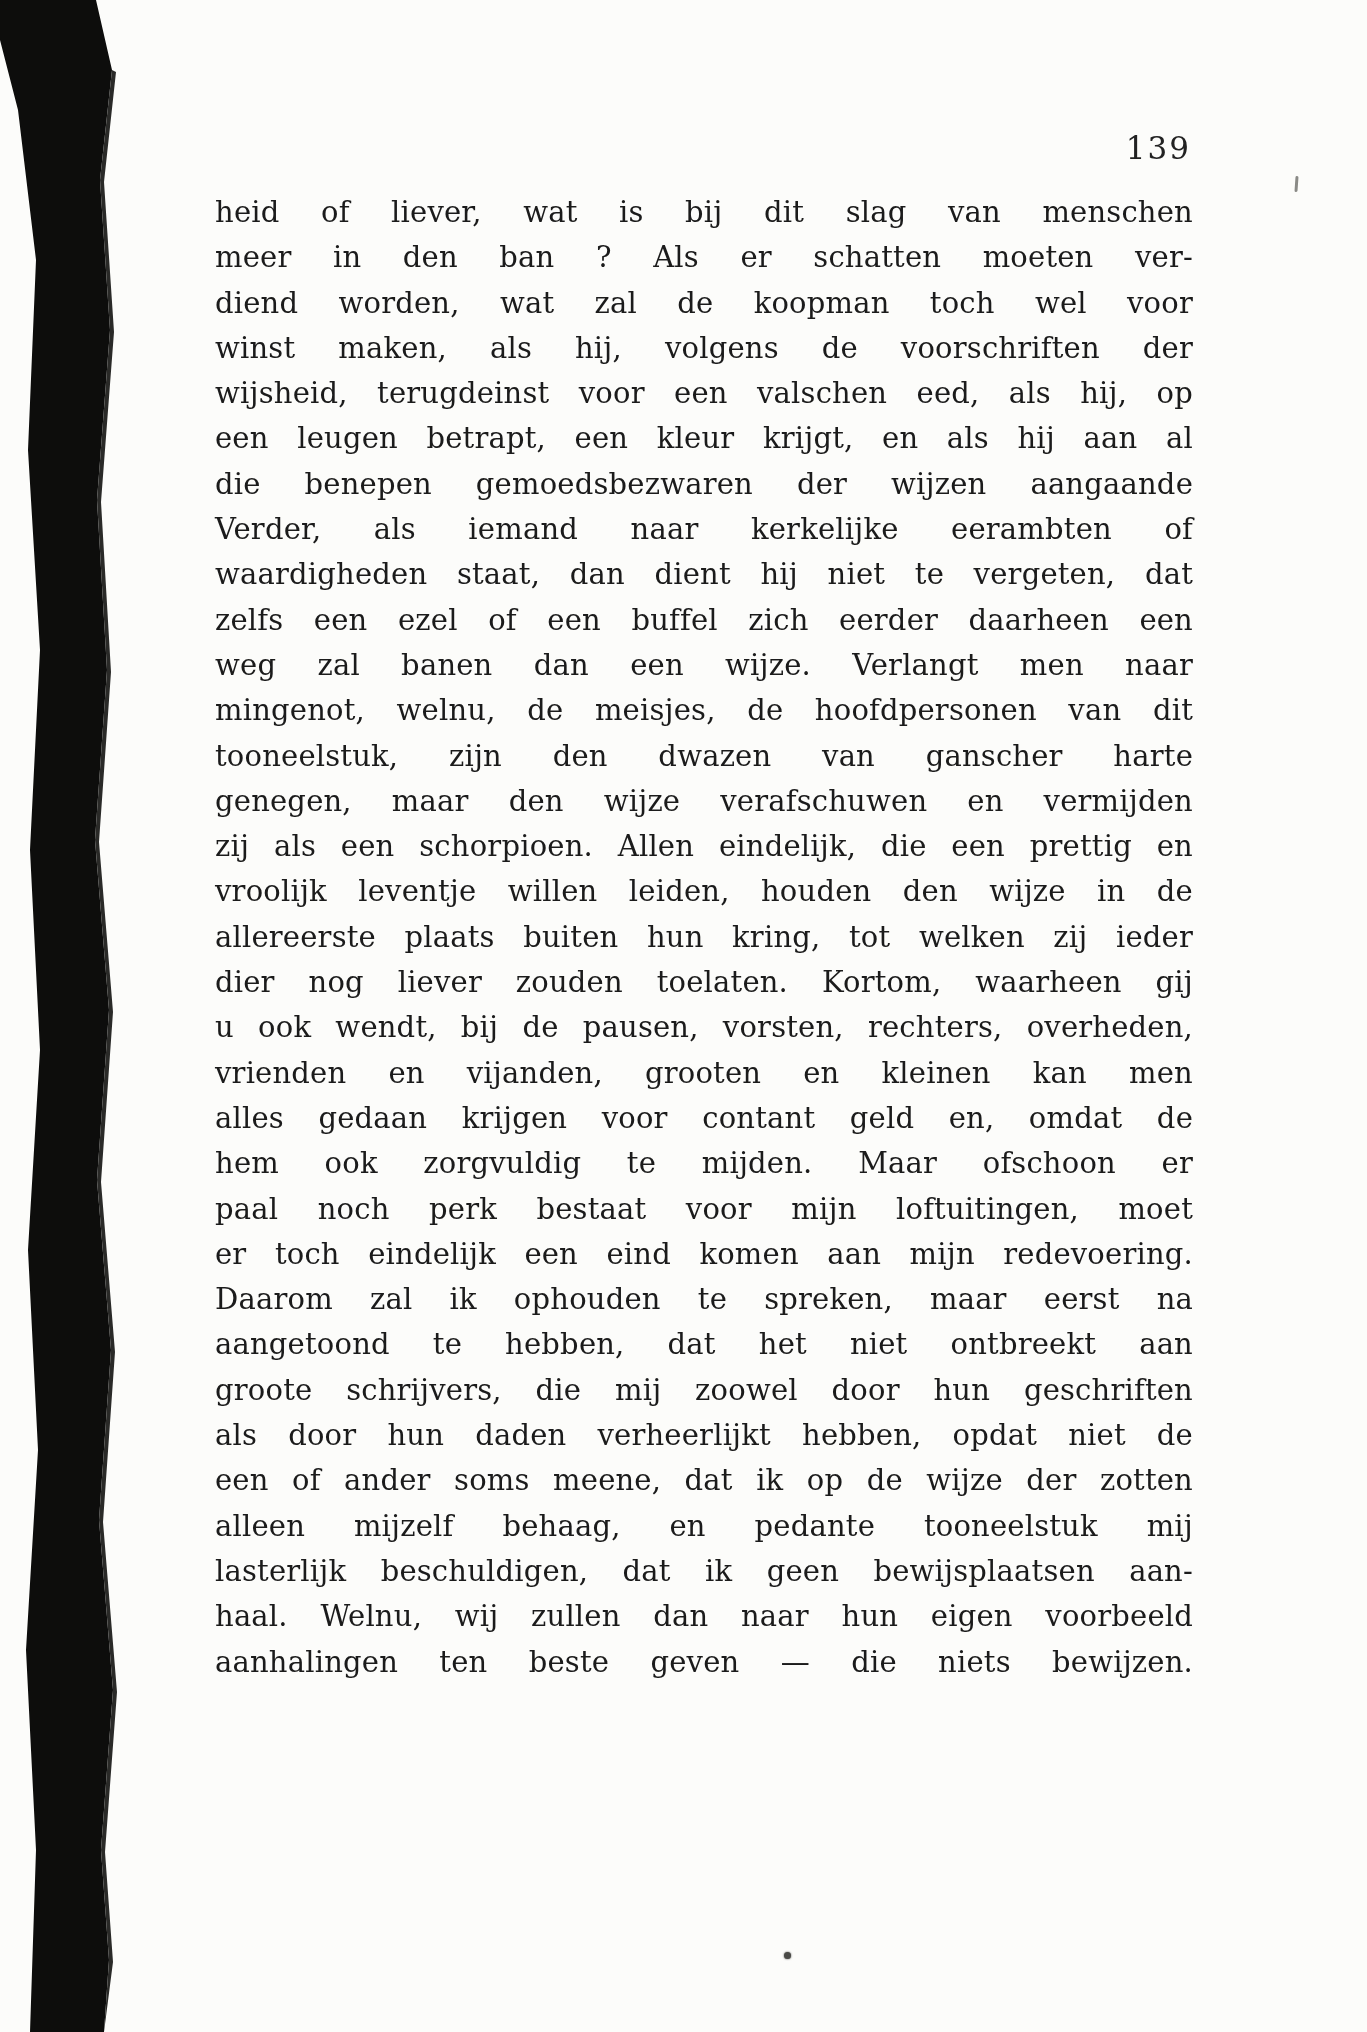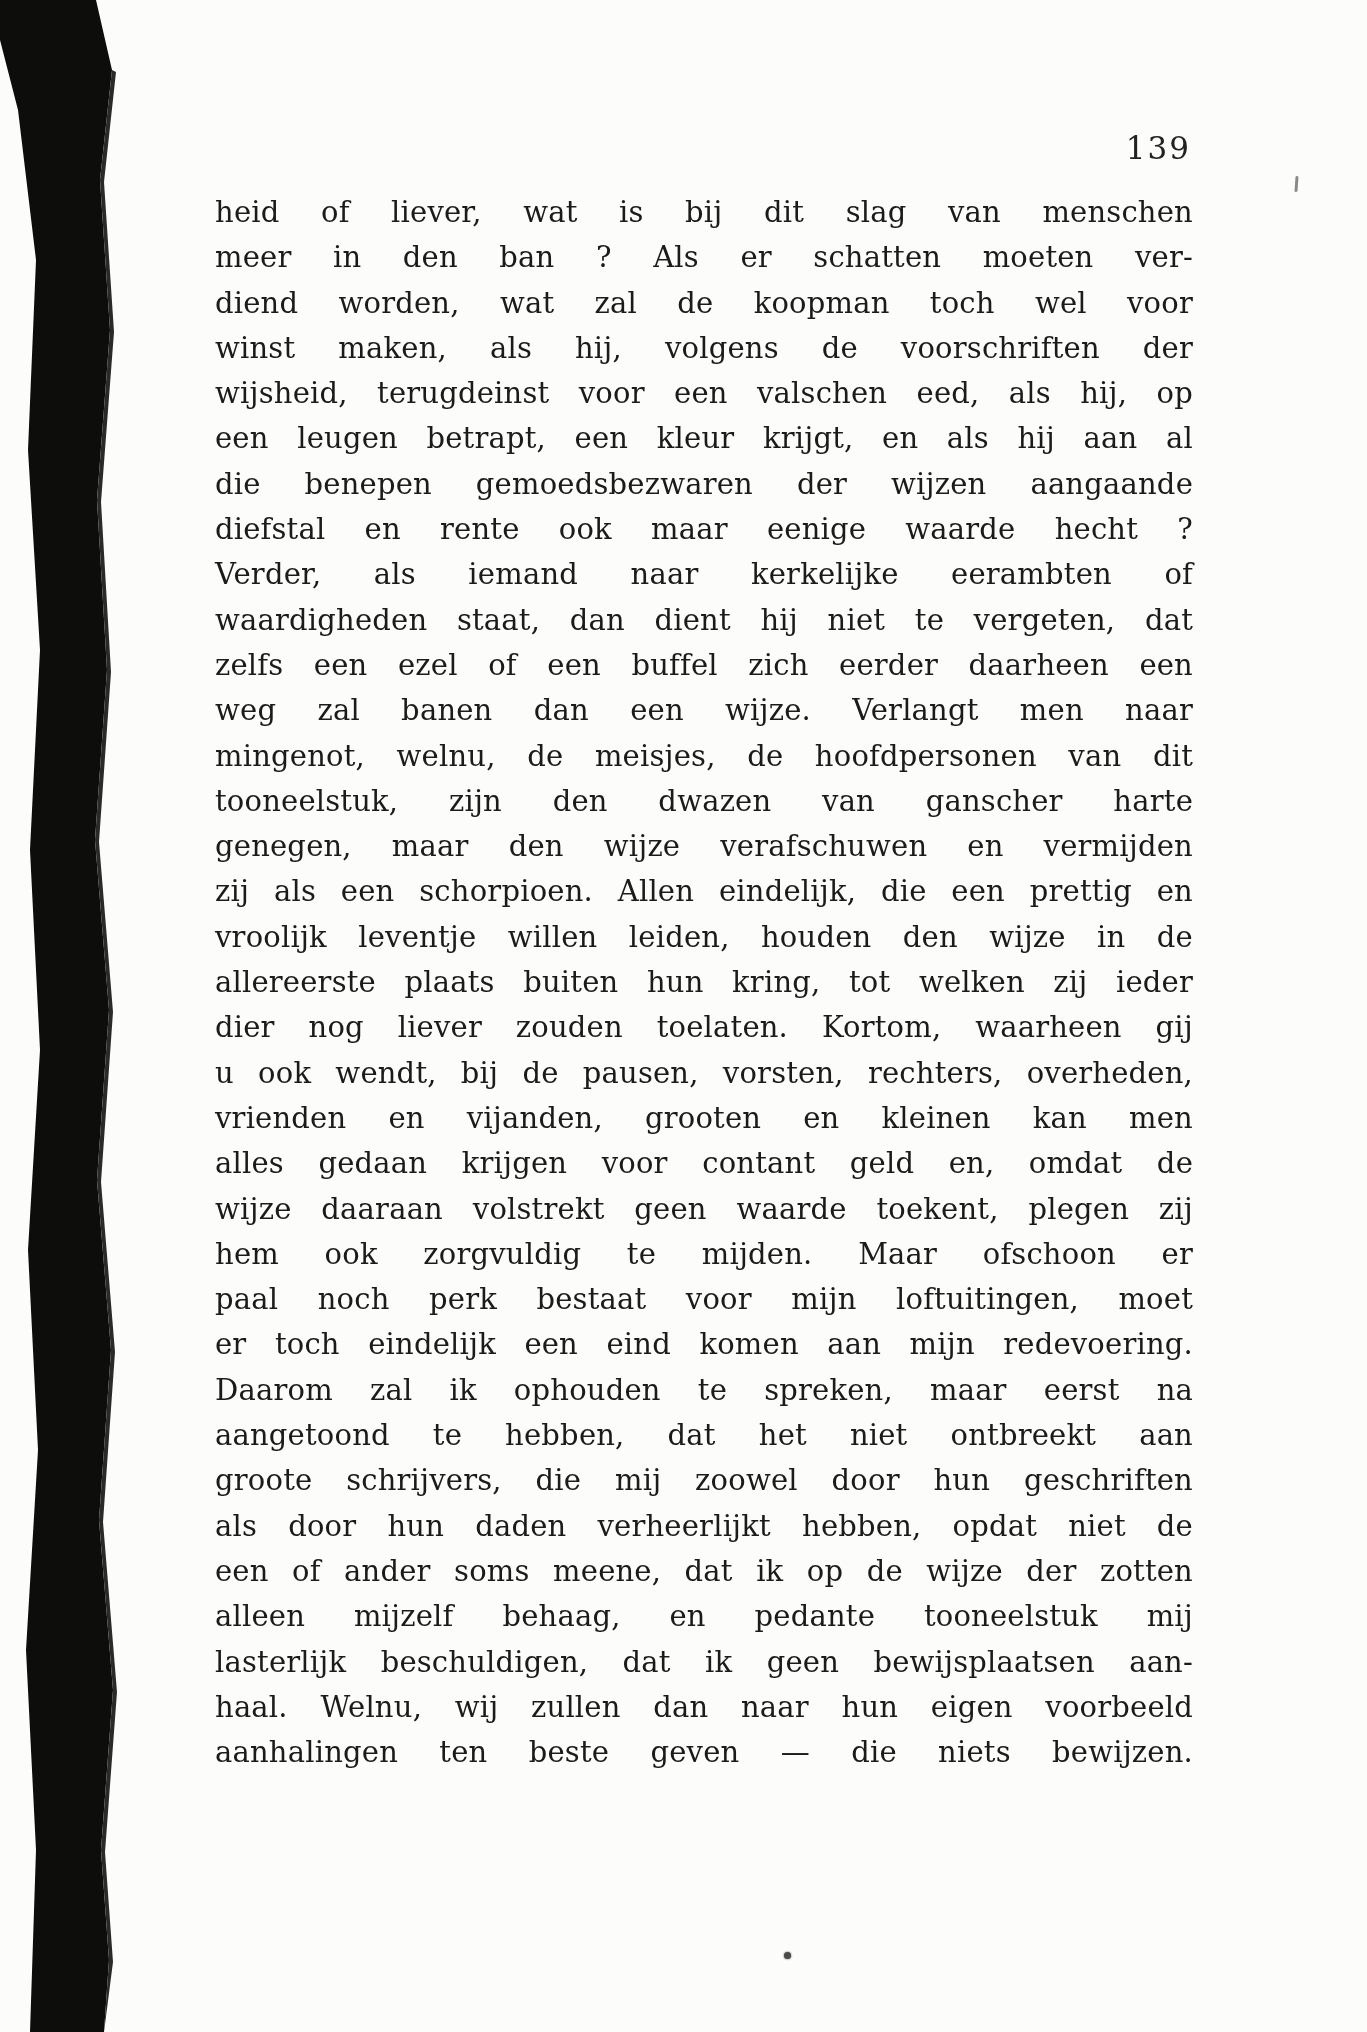--- a/index.html
+++ b/index.html
@@ -89,36 +89,34 @@
 
   <div class="text-block">
 
   <div class="text-line">heid of liever, wat is bij dit slag van menschen</div>
       <div class="text-line">meer in den ban ? Als er schatten moeten ver-</div>
       <div class="text-line">diend worden, wat zal de koopman toch wel voor</div>
       <div class="text-line">winst maken, als hij, volgens de voorschriften der</div>
       <div class="text-line">wijsheid, terugdeinst voor een valschen eed, als hij, op</div>
       <div class="text-line">een leugen betrapt, een kleur krijgt, en als hij aan al</div>
       <div class="text-line">die benepen gemoedsbezwaren der wijzen aangaande</div>
-      <div class="text-line">diefstal en rente ook maar eenige waarde hecht ?</div>
       <div class="text-line">Verder, als iemand naar kerkelijke eerambten of</div>
       <div class="text-line">waardigheden staat, dan dient hij niet te vergeten, dat</div>
       <div class="text-line">zelfs een ezel of een buffel zich eerder daarheen een</div>
       <div class="text-line">weg zal banen dan een wijze. Verlangt men naar</div>
       <div class="text-line">mingenot, welnu, de meisjes, de hoofdpersonen van dit</div>
       <div class="text-line">tooneelstuk, zijn den dwazen van ganscher harte</div>
       <div class="text-line">genegen, maar den wijze verafschuwen en vermijden</div>
       <div class="text-line">zij als een schorpioen. Allen eindelijk, die een prettig en</div>
       <div class="text-line">vroolijk leventje willen leiden, houden den wijze in de</div>
       <div class="text-line">allereerste plaats buiten hun kring, tot welken zij ieder</div>
       <div class="text-line">dier nog liever zouden toelaten. Kortom, waarheen gij</div>
       <div class="text-line">u ook wendt, bij de pausen, vorsten, rechters, overheden,</div>
       <div class="text-line">vrienden en vijanden, grooten en kleinen kan men</div>
       <div class="text-line">alles gedaan krijgen voor contant geld en, omdat de</div>
-      <div class="text-line">wijze daaraan volstrekt geen waarde toekent, plegen zij</div>
       <div class="text-line">hem ook zorgvuldig te mijden. Maar ofschoon er</div>
       <div class="text-line">paal noch perk bestaat voor mijn loftuitingen, moet</div>
       <div class="text-line">er toch eindelijk een eind komen aan mijn redevoering.</div>
       <div class="text-line">Daarom zal ik ophouden te spreken, maar eerst na</div>
       <div class="text-line">aangetoond te hebben, dat het niet ontbreekt aan</div>
       <div class="text-line">groote schrijvers, die mij zoowel door hun geschriften</div>
       <div class="text-line">als door hun daden verheerlijkt hebben, opdat niet de</div>
       <div class="text-line">een of ander soms meene, dat ik op de wijze der zotten</div>
       <div class="text-line">alleen mijzelf behaag, en pedante tooneelstuk mij</div>
       <div class="text-line">lasterlijk beschuldigen, dat ik geen bewijsplaatsen aan-</div>

